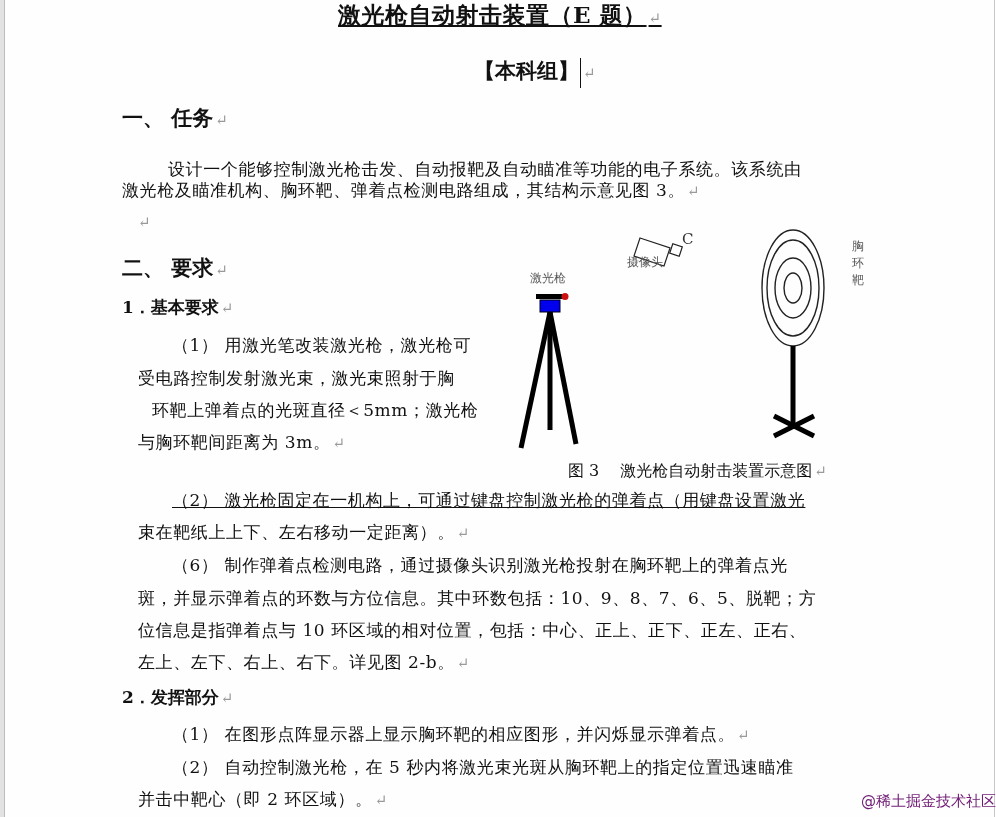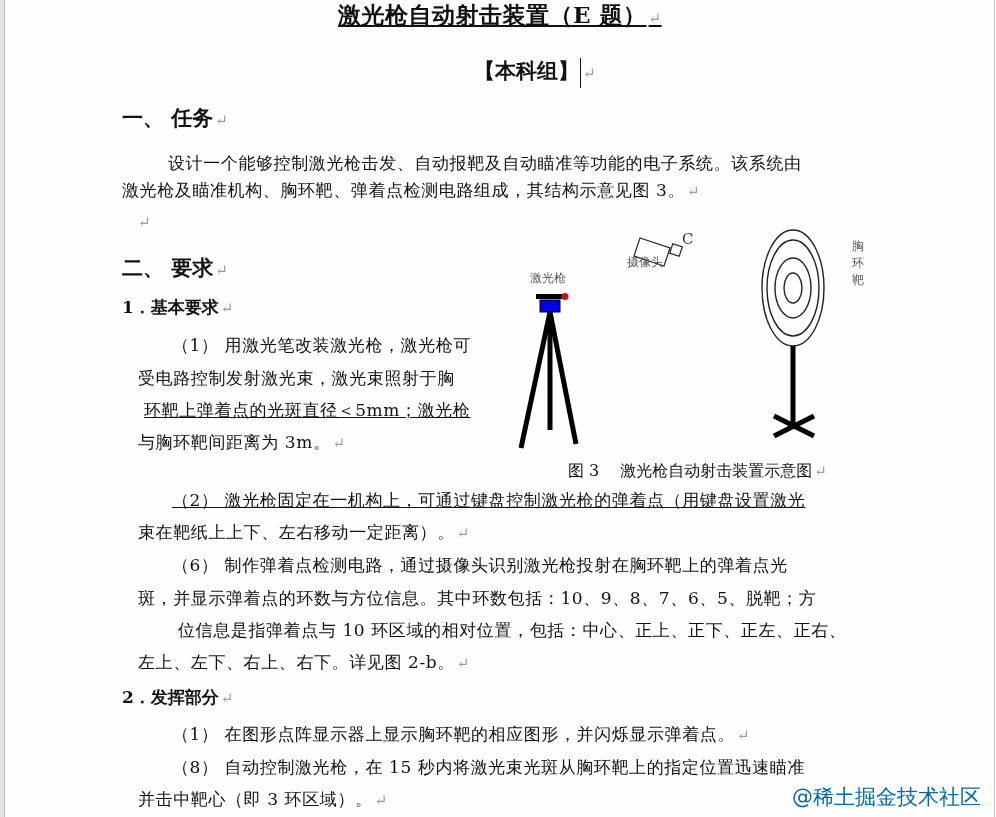--- a/index.html
+++ b/index.html
@@ -63,24 +63,24 @@
     .h2 {
       font-size: 17px;
       font-weight: bold;
       text-align: center;
     }
     .body-line {
       font-size: 17px;
       letter-spacing: 0.6px;
     }
     .watermark {
-      right: 15px; bottom: 6px;
+      right: 0; bottom: 6px;
       font-family: "DejaVu Sans", "Liberation Sans", sans-serif;
-      font-size: 21px;
-      color: #0369a1;
+      font-size: 15px;
+      color: #701a75;
     }
     .figure-svg {
       position: absolute;
       left: 510px; top: 220px;
     }
     .fig-label {
       font-family: "DejaVu Sans", "Liberation Sans", sans-serif;
       font-size: 12px;
       fill: #555;
     }
@@ -100,39 +100,39 @@
 </div>
 
 <div class="abs subtitle">
   <span>【本科组】</span><span class="caret"></span><span class="mark">↵</span>
 </div>
 
 <div class="abs h1" style="left:122px; top:104px;">
   <span>一、 任务</span><span class="mark">↵</span>
 </div>
 
-<div class="abs body-line" style="left:168px; top:152px;">设计一个能够控制激光枪击发、自动报靶及自动瞄准等功能的电子系统。该系统由</div>
+<div class="abs body-line" style="left:168px; top:158px;">设计一个能够控制激光枪击发、自动报靶及自动瞄准等功能的电子系统。该系统由</div>
 <div class="abs body-line" style="left:122px; top:179px;">
   <span>激光枪及瞄准机构、胸环靶、弹着点检测电路组成，其结构示意见图 3。</span><span class="mark">↵</span>
 </div>
 <div class="abs" style="left:136px; top:212px;">
   <span class="mark">↵</span>
 </div>
 
 <div class="abs h1" style="left:122px; top:254px;">
   <span>二、 要求</span><span class="mark">↵</span>
 </div>
 
 <div class="abs h2" style="left:122px; top:296px;">
   <span>1．基本要求</span><span class="mark">↵</span>
 </div>
 
 <div class="abs body-line" style="left:172px; top:334px;">（1） 用激光笔改装激光枪，激光枪可</div>
 <div class="abs body-line" style="left:138px; top:367px;">受电路控制发射激光束，激光束照射于胸</div>
-<div class="abs body-line" style="left:144px; top:399px;text-decoration:underline;">环靶上弹着点的光斑直径＜5mm；激光枪</div>
+<div class="abs body-line" style="left:152px; top:399px;">环靶上弹着点的光斑直径＜5mm；激光枪</div>
 <div class="abs body-line" style="left:138px; top:431px;">
   <span>与胸环靶间距离为 3m。</span><span class="mark">↵</span>
 </div>
 
 <svg class="figure-svg" width="380" height="240" viewBox="0 0 380 240">
 
   <text class="fig-label" x="20" y="62">激光枪</text>
 
   <rect x="26" y="74" width="28" height="5" fill="#000"></rect>
   <circle cx="55" cy="76.5" r="3.5" fill="#cc1111"></circle>
@@ -172,31 +172,31 @@
   <span>图 3　 激光枪自动射击装置示意图</span><span class="mark">↵</span>
 </div>
 
 <div class="abs body-line" style="left:172px; top:489px;text-decoration:underline;">（2） 激光枪固定在一机构上，可通过键盘控制激光枪的弹着点（用键盘设置激光</div>
 <div class="abs body-line" style="left:138px; top:521px;">
   <span>束在靶纸上上下、左右移动一定距离）。</span><span class="mark">↵</span>
 </div>
 
 <div class="abs body-line" style="left:172px; top:554px;">（6） 制作弹着点检测电路，通过摄像头识别激光枪投射在胸环靶上的弹着点光</div>
 <div class="abs body-line" style="left:138px; top:587px;">斑，并显示弹着点的环数与方位信息。其中环数包括：10、9、8、7、6、5、脱靶；方</div>
-<div class="abs body-line" style="left:138px; top:619px;margin-left:40px;">位信息是指弹着点与 10 环区域的相对位置，包括：中心、正上、正下、正左、正右、</div>
+<div class="abs body-line" style="left:138px; top:619px;">位信息是指弹着点与 10 环区域的相对位置，包括：中心、正上、正下、正左、正右、</div>
 <div class="abs body-line" style="left:138px; top:651px;">
   <span>左上、左下、右上、右下。详见图 2-b。</span><span class="mark">↵</span>
 </div>
 
 <div class="abs h2" style="left:122px; top:686px;">
   <span>2．发挥部分</span><span class="mark">↵</span>
 </div>
 
 <div class="abs body-line" style="left:172px; top:723px;">
   <span>（1） 在图形点阵显示器上显示胸环靶的相应图形，并闪烁显示弹着点。</span><span class="mark">↵</span>
 </div>
 
-<div class="abs body-line" style="left:172px; top:756px;">（8） 自动控制激光枪，在 15 秒内将激光束光斑从胸环靶上的指定位置迅速瞄准</div>
+<div class="abs body-line" style="left:172px; top:756px;">（2） 自动控制激光枪，在 5 秒内将激光束光斑从胸环靶上的指定位置迅速瞄准</div>
 <div class="abs body-line" style="left:138px; top:788px;">
-  <span>并击中靶心（即 3 环区域）。</span><span class="mark">↵</span>
+  <span>并击中靶心（即 2 环区域）。</span><span class="mark">↵</span>
 </div>
 
 <div class="abs watermark">@稀土掘金技术社区</div>
 
 </body></html>

